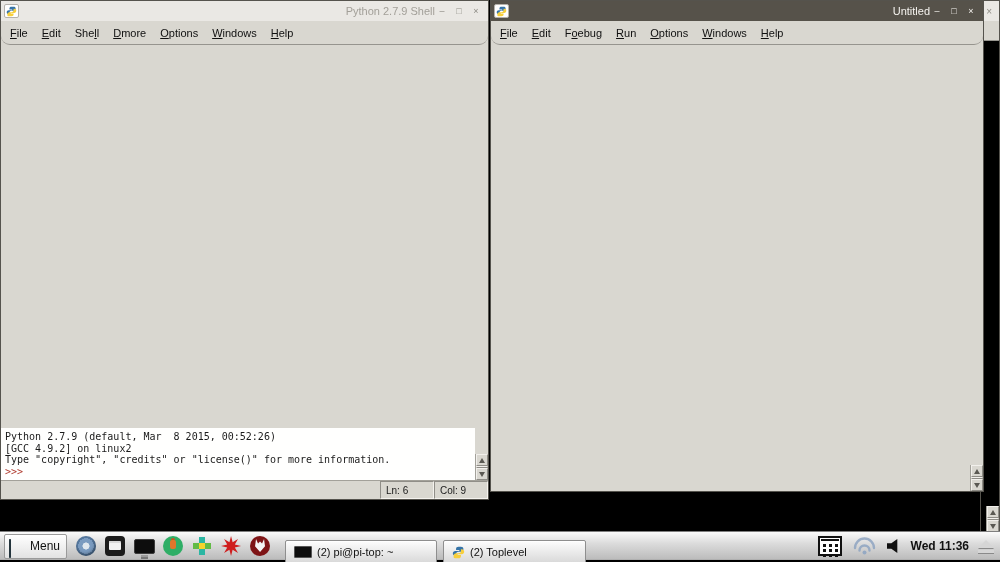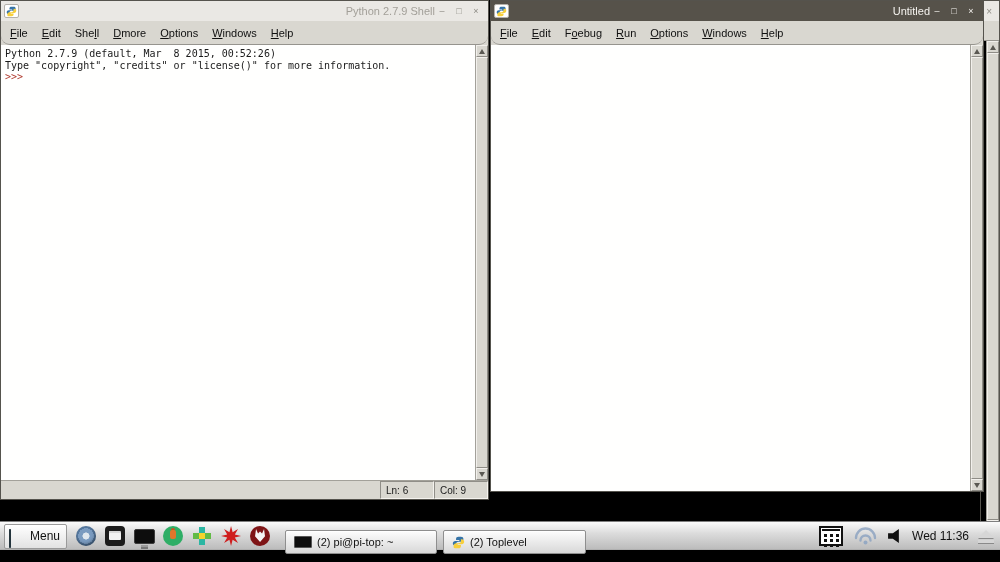--- a/index.html
+++ b/index.html
@@ -18,21 +18,21 @@
   .win-btn { width:14px; height:13px; display:flex; align-items:center; justify-content:center;
              font-size:9px; line-height:1; cursor:default; }
   .titlebar.inactive .win-btn { color:#8f8d86; }
   .titlebar.active .win-btn { color:#f5f3ef; }
 
   .menubar { height:24px; background:#d9d7d0; border-bottom:1px solid #96948e; display:flex;
              align-items:center; padding:0 2px; flex:0 0 auto;border-radius:9px; }
   .menu-item { font-size:11px; color:#101010; padding:2px 7px; white-space:pre; }
   .menu-item .u { text-decoration:underline; }
 
-  .body-row { flex:1; display:flex; min-height:0; }
+  .body-row { flex:1; display:flex; min-height:0;align-items:flex-end; }
   .content { flex:1; background:#fffffe; overflow:hidden; }
   .console { padding:3px 4px; font-family:"DejaVu Sans Mono", monospace; font-size:10px;
              line-height:11.5px; color:#1a1a1a; }
   .console div { white-space:pre; }
   .prompt-line { color:#b03a2e; }
 
   .vscroll { width:13px; background:#cbc8c2; border-left:1px solid #a3a19a; display:flex;
              flex-direction:column; flex:0 0 auto; }
   .sb-btn { height:12px; background:#d9d7d0; border:1px solid; border-color:#f2f0ec #8e8c86 #8e8c86 #f2f0ec;
             display:flex; align-items:center; justify-content:center; flex:0 0 auto; }
@@ -52,21 +52,21 @@
   #editor-window { left:490px; top:0; width:494px; height:492px; z-index:3; }
 
   
   #background-window { left:980px; top:0; width:20px; height:533px; z-index:1; }
   #background-window .bg-close { margin-left:auto; font-size:10px; color:#8f8d86; padding-right:4px; }
   #background-window .menustrip { height:20px; border-bottom:1px solid #96948e; }
   #background-window .body-row { background:#000; }
   #background-window .term-black { flex:1; background:#000; }
 
   
-  #taskbar { position:absolute; left:0; bottom:12px; width:1000px; height:29px; z-index:10;
+  #taskbar { position:absolute; left:0; bottom:2px; width:1000px; height:29px; z-index:10;
              background:linear-gradient(#fbfbfb, #dcdcdc 40%, #bdbdbd 95%, #a8a8a8);
              border-top:1px solid #7f7f7f; display:flex; align-items:center; padding:0 4px; }
   #menu-button { height:25px; display:flex; align-items:center; gap:4px; padding:0 6px 0 4px;
                  background:linear-gradient(#ffffff,#e2e2e2); border:1px solid #9a9a9a;
                  border-radius:2px; box-shadow:inset 0 1px 0 #fff; }
   #menu-button .label { font-size:12px; color:#111; }
   .laptop-icon { width:17px; height:13px; position:relative; }
   .laptop-icon .screen { width:15px; height:10px; background:#3d5560; border:1px solid #24343c;
                          border-radius:1px; margin:0 auto; }
   .laptop-icon .base { width:17px; height:2px; background:#24343c; border-radius:1px; margin-top:1px; }
@@ -113,21 +113,21 @@
   #task-toplevel { width:143px; }
   .task-term-icon { width:18px; height:12px; background:#0d0d0d; border:1px solid #555; border-radius:1px; flex:0 0 auto; }
 
   .tray { margin-left:auto; display:flex; align-items:center; gap:9px; padding-right:2px; }
   .icon-keypad { width:24px; height:20px; background:#fff; border:2px solid #111; position:relative; }
   .icon-keypad::before { content:""; position:absolute; left:1px; top:1px; width:18px; height:2px; background:#111; }
   .icon-keypad::after { content:""; position:absolute; left:3px; top:6px; width:3px; height:3px; background:#111;
       box-shadow:6px 0 #111, 12px 0 #111, 0 5px #111, 6px 5px #111, 12px 5px #111, 0 10px #111, 6px 10px #111, 12px 10px #111; }
   .icon-speaker { width:15px; height:15px; background:#111;
       clip-path:polygon(0% 32%, 32% 32%, 72% 4%, 72% 96%, 32% 68%, 0% 68%); }
-  .clock { font-size:12px; font-weight:normal; color:#111; white-space:nowrap; }
+  .clock { font-size:12px; font-weight:bold; color:#111; white-space:nowrap; }
   .icon-eject { display:flex; flex-direction:column; align-items:center; gap:2px; }
   .icon-eject .tri { width:0; height:0; border-left:8px solid transparent; border-right:8px solid transparent;
       border-bottom:8px solid #d6d6d6; filter:drop-shadow(0 1px 0 #8a8a8a); }
   .icon-eject .bar { width:16px; height:3px; background:#d6d6d6; box-shadow:0 1px 0 #8a8a8a; }
 </style>
 </head>
 <body>
 
 <div class="window" id="shell-window">
   <div class="titlebar inactive">
@@ -149,20 +149,21 @@
     <span class="menu-item"><span></span><span class="u">E</span><span>dit</span></span>
     <span class="menu-item"><span>She</span><span class="u">l</span><span>l</span></span>
     <span class="menu-item"><span></span><span class="u">D</span><span>more</span></span>
     <span class="menu-item"><span></span><span class="u">O</span><span>ptions</span></span>
     <span class="menu-item"><span></span><span class="u">W</span><span>indows</span></span>
     <span class="menu-item"><span></span><span class="u">H</span><span>elp</span></span>
   </div>
   <div class="body-row">
     <div class="content console">
       <div>Python 2.7.9 (default, Mar  8 2015, 00:52:26)</div>
+      <div>[GCC 4.9.2] on linux2</div>
       <div>Type "copyright", "credits" or "license()" for more information.</div>
       <div class="prompt-line">&gt;&gt;&gt;</div>
     </div>
     <div class="vscroll">
       <div class="sb-btn">
           <span class="tri-up"></span>
         </div>
       <div class="sb-thumb"></div>
       <div class="sb-btn">
           <span class="tri-down"></span>

